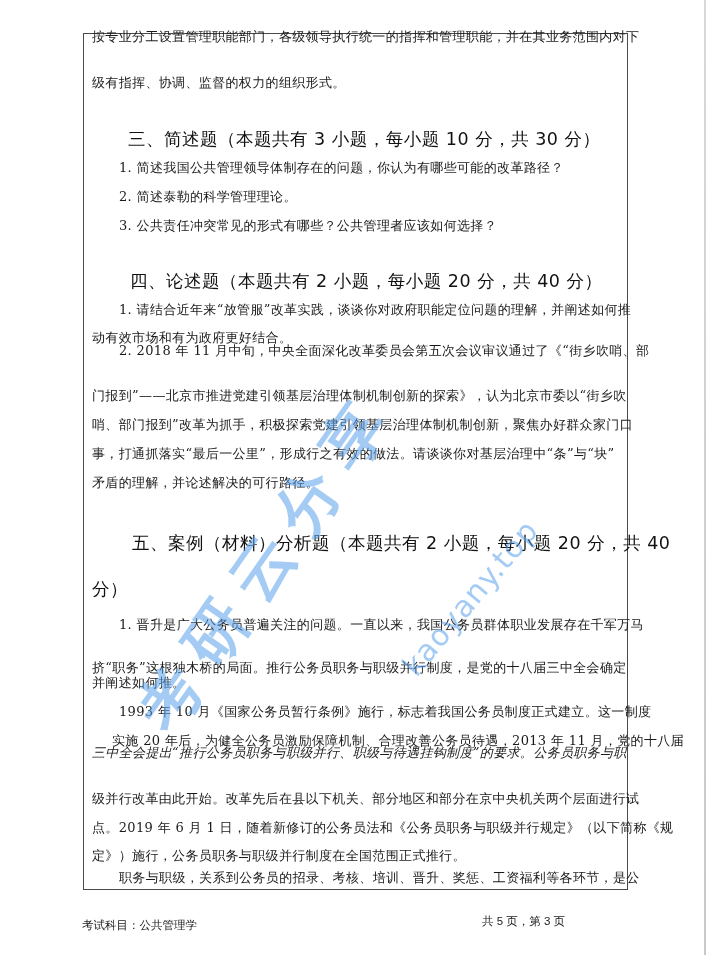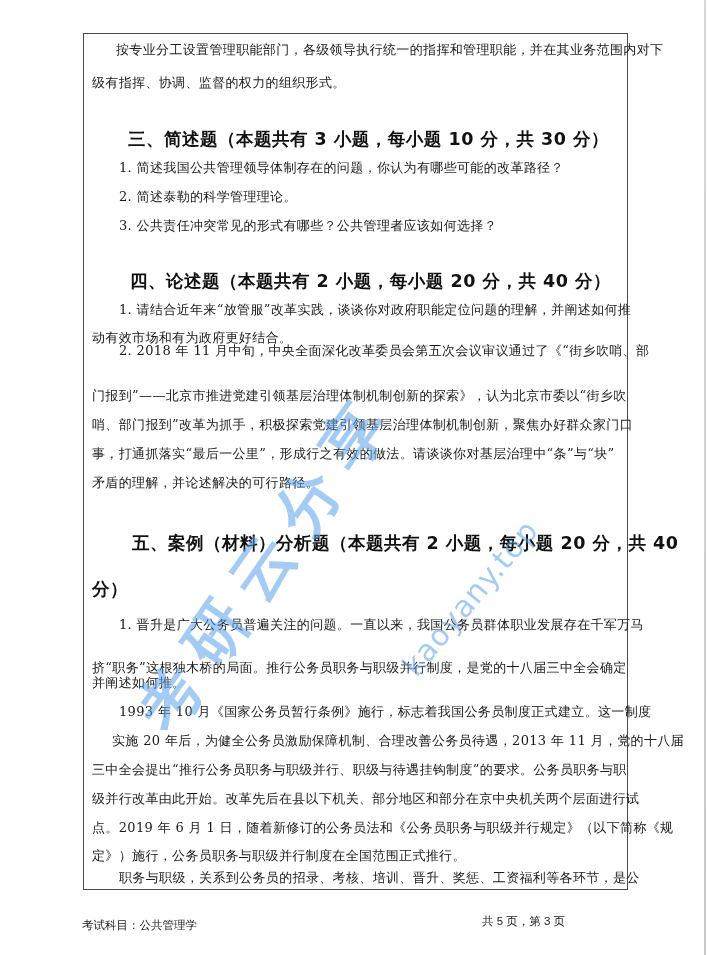--- a/index.html
+++ b/index.html
@@ -16,41 +16,41 @@
     border: 1.5px solid #4a4a4a; box-sizing: border-box;
   }
   .line {
     position: absolute; left: 92px; font-size: 13px; line-height: 16px; white-space: nowrap;
     letter-spacing: 0.35px;
   }
   .indent { left: 119px; }
   .q { left: 119px; }
   .heading {
     position: absolute; font-family: "DejaVu Sans", "Liberation Sans", sans-serif;
-    font-weight: bold; font-size: 17.5px; line-height: 22px; white-space: nowrap; letter-spacing: 0.5px;
+    font-weight: normal; font-size: 17.5px; line-height: 22px; white-space: nowrap; letter-spacing: 0.5px;
     color: #111;
   }
   .footer {
     position: absolute; font-size: 11.5px; line-height: 14px; white-space: nowrap;
     font-family: Liberation Sans, sans-serif; color: #222;
   }
   .wm {
     position: absolute; color: rgba(90, 160, 235, 0.55); font-family: "DejaVu Sans", "Liberation Sans", sans-serif;
     pointer-events: none; white-space: nowrap;
   }
   .wm-cn { font-size: 62px; font-weight: bold; transform: rotate(-55deg); transform-origin: left top; letter-spacing: 18px; }
   .wm-url { font-size: 30px; transform: rotate(-50deg); transform-origin: left top; letter-spacing: 1px; }
 </style>
 </head>
 <body>
 
 <div class="page-edge"></div>
 <div class="frame"></div>
 
-<div class="line" style="top:42px;margin-left:24px;">按专业分工设置管理职能部门，各级领导执行统一的指挥和管理职能，并在其业务范围内对下</div>
+<div class="line" style="top:29px;">按专业分工设置管理职能部门，各级领导执行统一的指挥和管理职能，并在其业务范围内对下</div>
 <div class="line" style="top:75px;">级有指挥、协调、监督的权力的组织形式。</div>
 
 <div class="heading" style="left:128px; top:128px;">三、简述题（本题共有 3 小题，每小题 10 分，共 30 分）</div>
 <div class="line q" style="top:160px;">1. 简述我国公共管理领导体制存在的问题，你认为有哪些可能的改革路径？</div>
 <div class="line q" style="top:189px;">2. 简述泰勒的科学管理理论。</div>
 <div class="line q" style="top:218px;">3. 公共责任冲突常见的形式有哪些？公共管理者应该如何选择？</div>
 
 <div class="heading" style="left:130px; top:270px;">四、论述题（本题共有 2 小题，每小题 20 分，共 40 分）</div>
 <div class="line indent" style="top:302px;">1. 请结合近年来“放管服”改革实践，谈谈你对政府职能定位问题的理解，并阐述如何推</div>
 <div class="line" style="top:330px;">动有效市场和有为政府更好结合。</div>
@@ -60,21 +60,21 @@
 <div class="line" style="top:446px;">事，打通抓落实“最后一公里”，形成行之有效的做法。请谈谈你对基层治理中“条”与“块”</div>
 <div class="line" style="top:475px;">矛盾的理解，并论述解决的可行路径。</div>
 
 <div class="heading" style="left:132px; top:532px;">五、案例（材料）分析题（本题共有 2 小题，每小题 20 分，共 40</div>
 <div class="heading" style="left:92px; top:578px;">分）</div>
 <div class="line indent" style="top:617px;">1. 晋升是广大公务员普遍关注的问题。一直以来，我国公务员群体职业发展存在千军万马</div>
 <div class="line" style="top:660px;">挤“职务”这根独木桥的局面。推行公务员职务与职级并行制度，是党的十八届三中全会确定</div>
 <div class="line" style="top:675px;">并阐述如何推。</div>
 <div class="line indent" style="top:704px;">1993 年 10 月《国家公务员暂行条例》施行，标志着我国公务员制度正式建立。这一制度</div>
 <div class="line" style="top:733px;margin-left:20px;">实施 20 年后，为健全公务员激励保障机制、合理改善公务员待遇，2013 年 11 月，党的十八届</div>
-<div class="line" style="top:762px;">三中全会提出“推行公务员职务与职级并行、职级与待遇挂钩制度”的要求。公务员职务与职</div>
+<div class="line" style="top:745px;font-style:italic;">三中全会提出“推行公务员职务与职级并行、职级与待遇挂钩制度”的要求。公务员职务与职</div>
 <div class="line" style="top:791px;">级并行改革由此开始。改革先后在县以下机关、部分地区和部分在京中央机关两个层面进行试</div>
 <div class="line" style="top:820px;">点。2019 年 6 月 1 日，随着新修订的公务员法和《公务员职务与职级并行规定》（以下简称《规</div>
 <div class="line" style="top:848px;">定》）施行，公务员职务与职级并行制度在全国范围正式推行。</div>
 <div class="line indent" style="top:870px;">职务与职级，关系到公务员的招录、考核、培训、晋升、奖惩、工资福利等各环节，是公</div>
 
 <div class="footer" style="left:82px; top:918px;">考试科目：公共管理学</div>
 <div class="footer" style="left:482px; top:914px;">共 5 页，第 3 页</div>
 
 <div class="wm wm-cn" style="left:118px; top:700px;">考研云分享</div>
 <div class="wm wm-url" style="left:395px; top:660px;">kaoyany.top</div>

